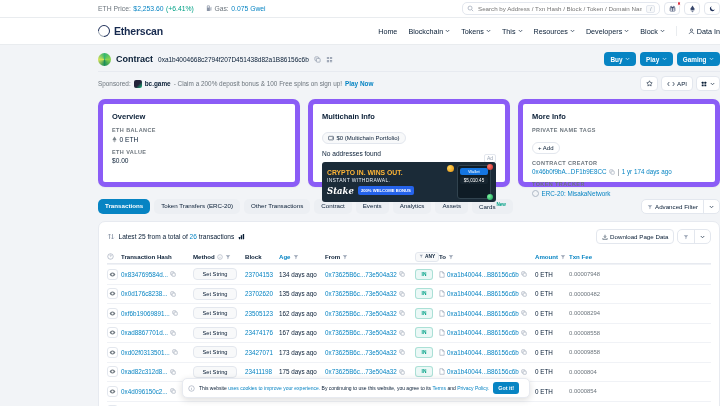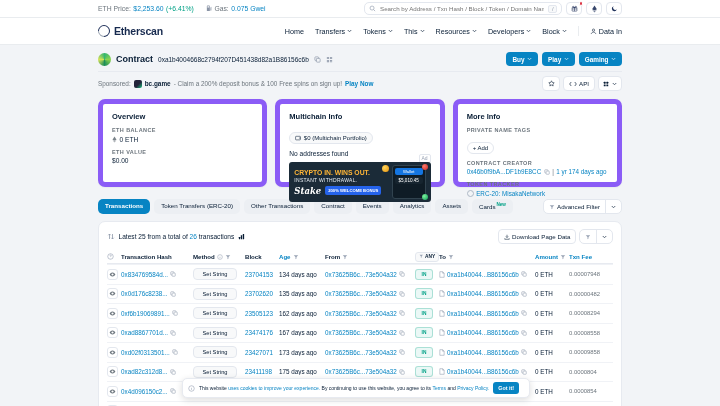--- a/index.html
+++ b/index.html
@@ -1,18 +1,18 @@
 <!DOCTYPE html>
 <html><head>
 <meta charset="utf-8">
 <style>
   * { margin:0; padding:0; box-sizing:border-box; }
   html,body { width:720px; height:406px; overflow:hidden; }
   body { font-family:"Liberation Sans", sans-serif; background:#f2f4f7; color:#081d35; position:relative; }
-  .container { padding-left:98px; padding-right:98px; }
+  .container { padding-left:98px; }
   svg { display:block; flex:none; }
   .link { color:#0784c3; cursor:pointer; text-decoration:none; }
   .muted { color:#6c757d; }
 
   
   .topbar { background:#fff; border-bottom:1px solid #e9ecef; height:18px; display:flex; align-items:center; justify-content:space-between; font-size:6.8px; color:#6c757d; }
   .topbar-left { display:flex; align-items:center; gap:12px; }
   .tb-group { display:flex; align-items:center; gap:2.5px; }
   .price-blue { color:#0784c3; }
   .pct-green { color:#00a186; }
@@ -173,21 +173,21 @@
   <div class="brand">
     <span class="brand-logo"></span>
     <span class="brand-name">Etherscan</span>
   </div>
   <div class="nav-items">
 
     <span class="nav-item">
         <span>Home</span>
       </span>
       <span class="nav-item">
-        <span>Transfers</span>
+        <span>Blockchain</span>
         <span class="chev">
           <svg width="5" height="4" viewBox="0 0 10 7" fill="none" stroke="currentColor" stroke-width="1.8">
             <path d="M1.5 1.5L5 5l3.5-3.5"></path>
           </svg>
         </span>
       </span>
       <span class="nav-item">
         <span>Tokens</span>
         <span class="chev">
           <svg width="5" height="4" viewBox="0 0 10 7" fill="none" stroke="currentColor" stroke-width="1.8">

